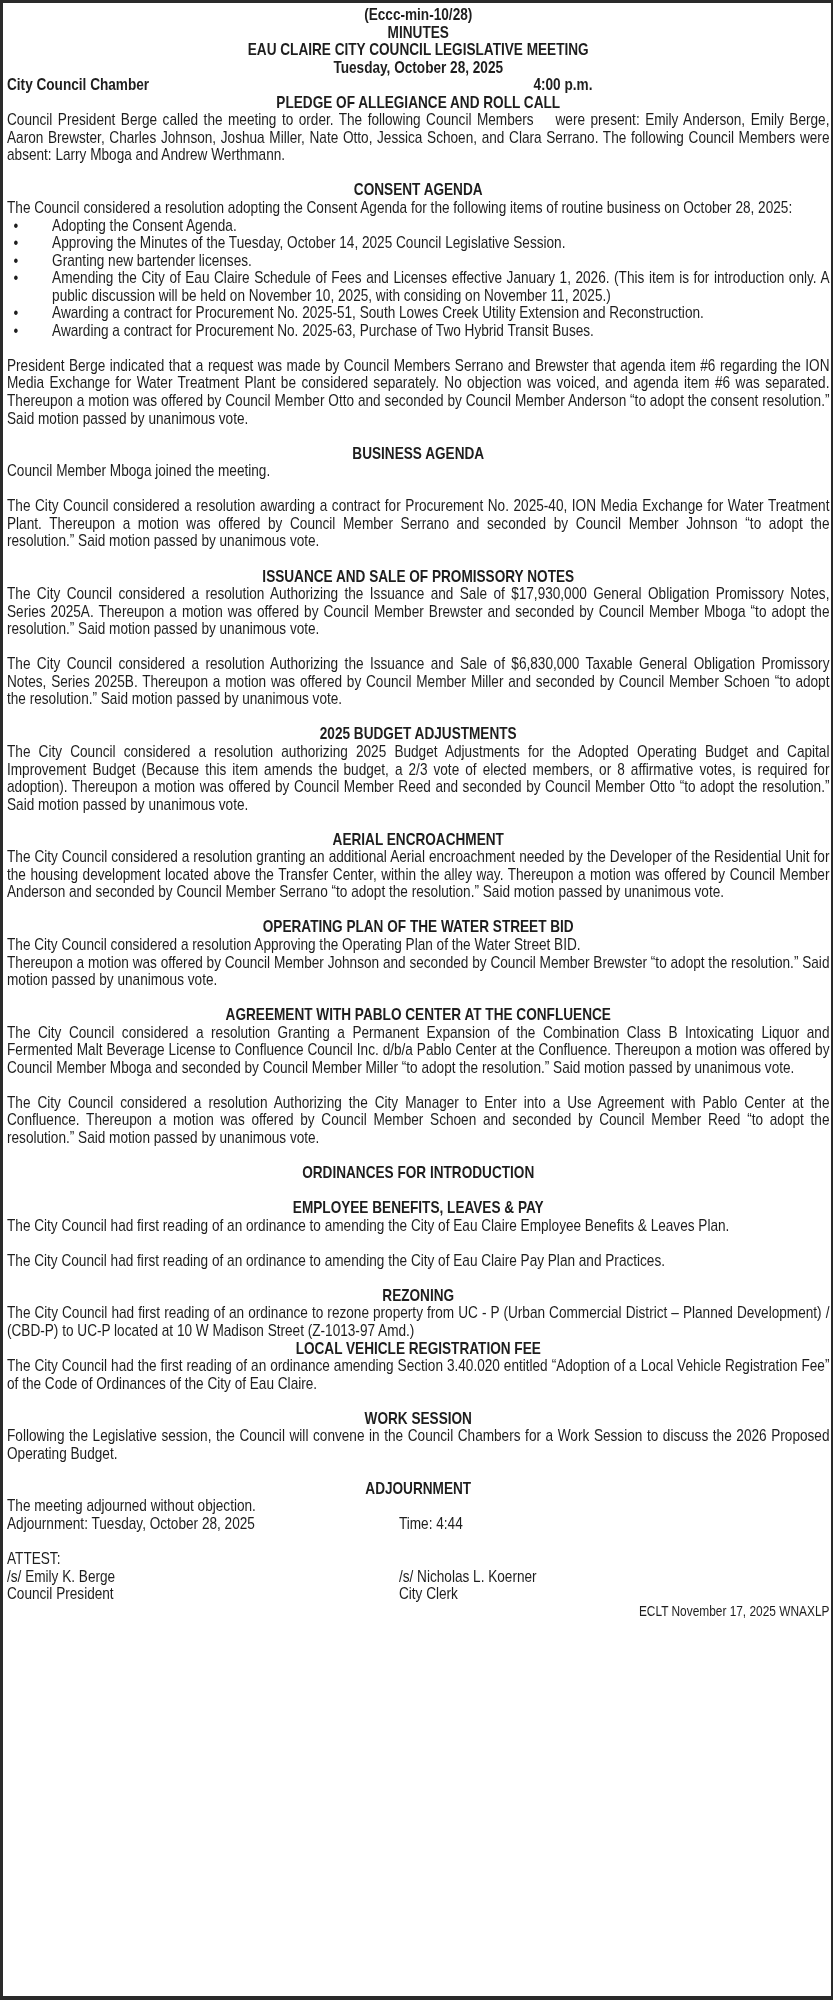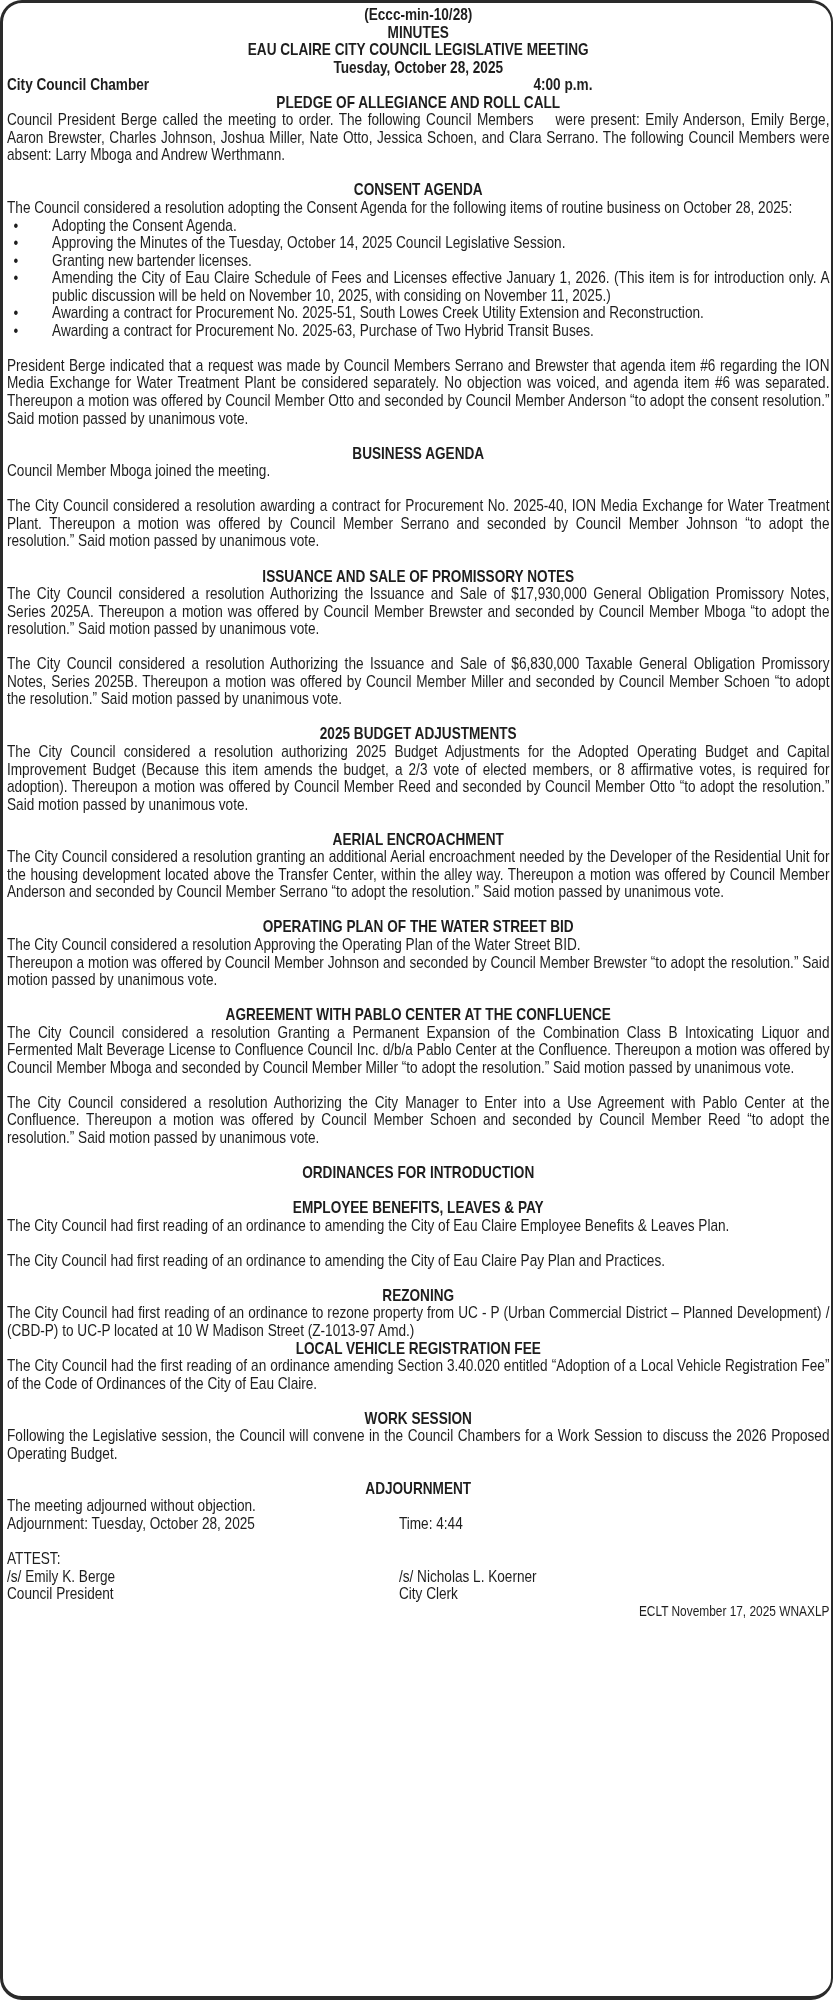--- a/index.html
+++ b/index.html
@@ -2,21 +2,21 @@
 <html><head>
 <meta charset="utf-8">
 <style>
   html, body { margin: 0; padding: 0; background: #ffffff; }
   body { width: 833px; height: 2000px; overflow: hidden; position: relative; }
   .frame {
     position: absolute; left: 0; top: 0; width: 833px; height: 2000px;
     box-sizing: border-box;
     border-top: 3px solid #2a2a2a; border-left: 3px solid #2a2a2a;
     border-bottom: 4px solid #2a2a2a; border-right: 2px solid #2a2a2a;
-    background: #fff; overflow: hidden; border-radius: 22px;
+    background: #fff; overflow: hidden;
   }
   .scaler {
     position: absolute; left: 4px; top: 3px;
     width: 1003px; 
     transform: scaleX(0.82); transform-origin: 0 0;
     font-family: "Liberation Sans", sans-serif;
     font-size: 16.6px; line-height: 17.55px; color: #1e1e1e;
   }
   .c { text-align: center; }
   .b { font-weight: bold; }

